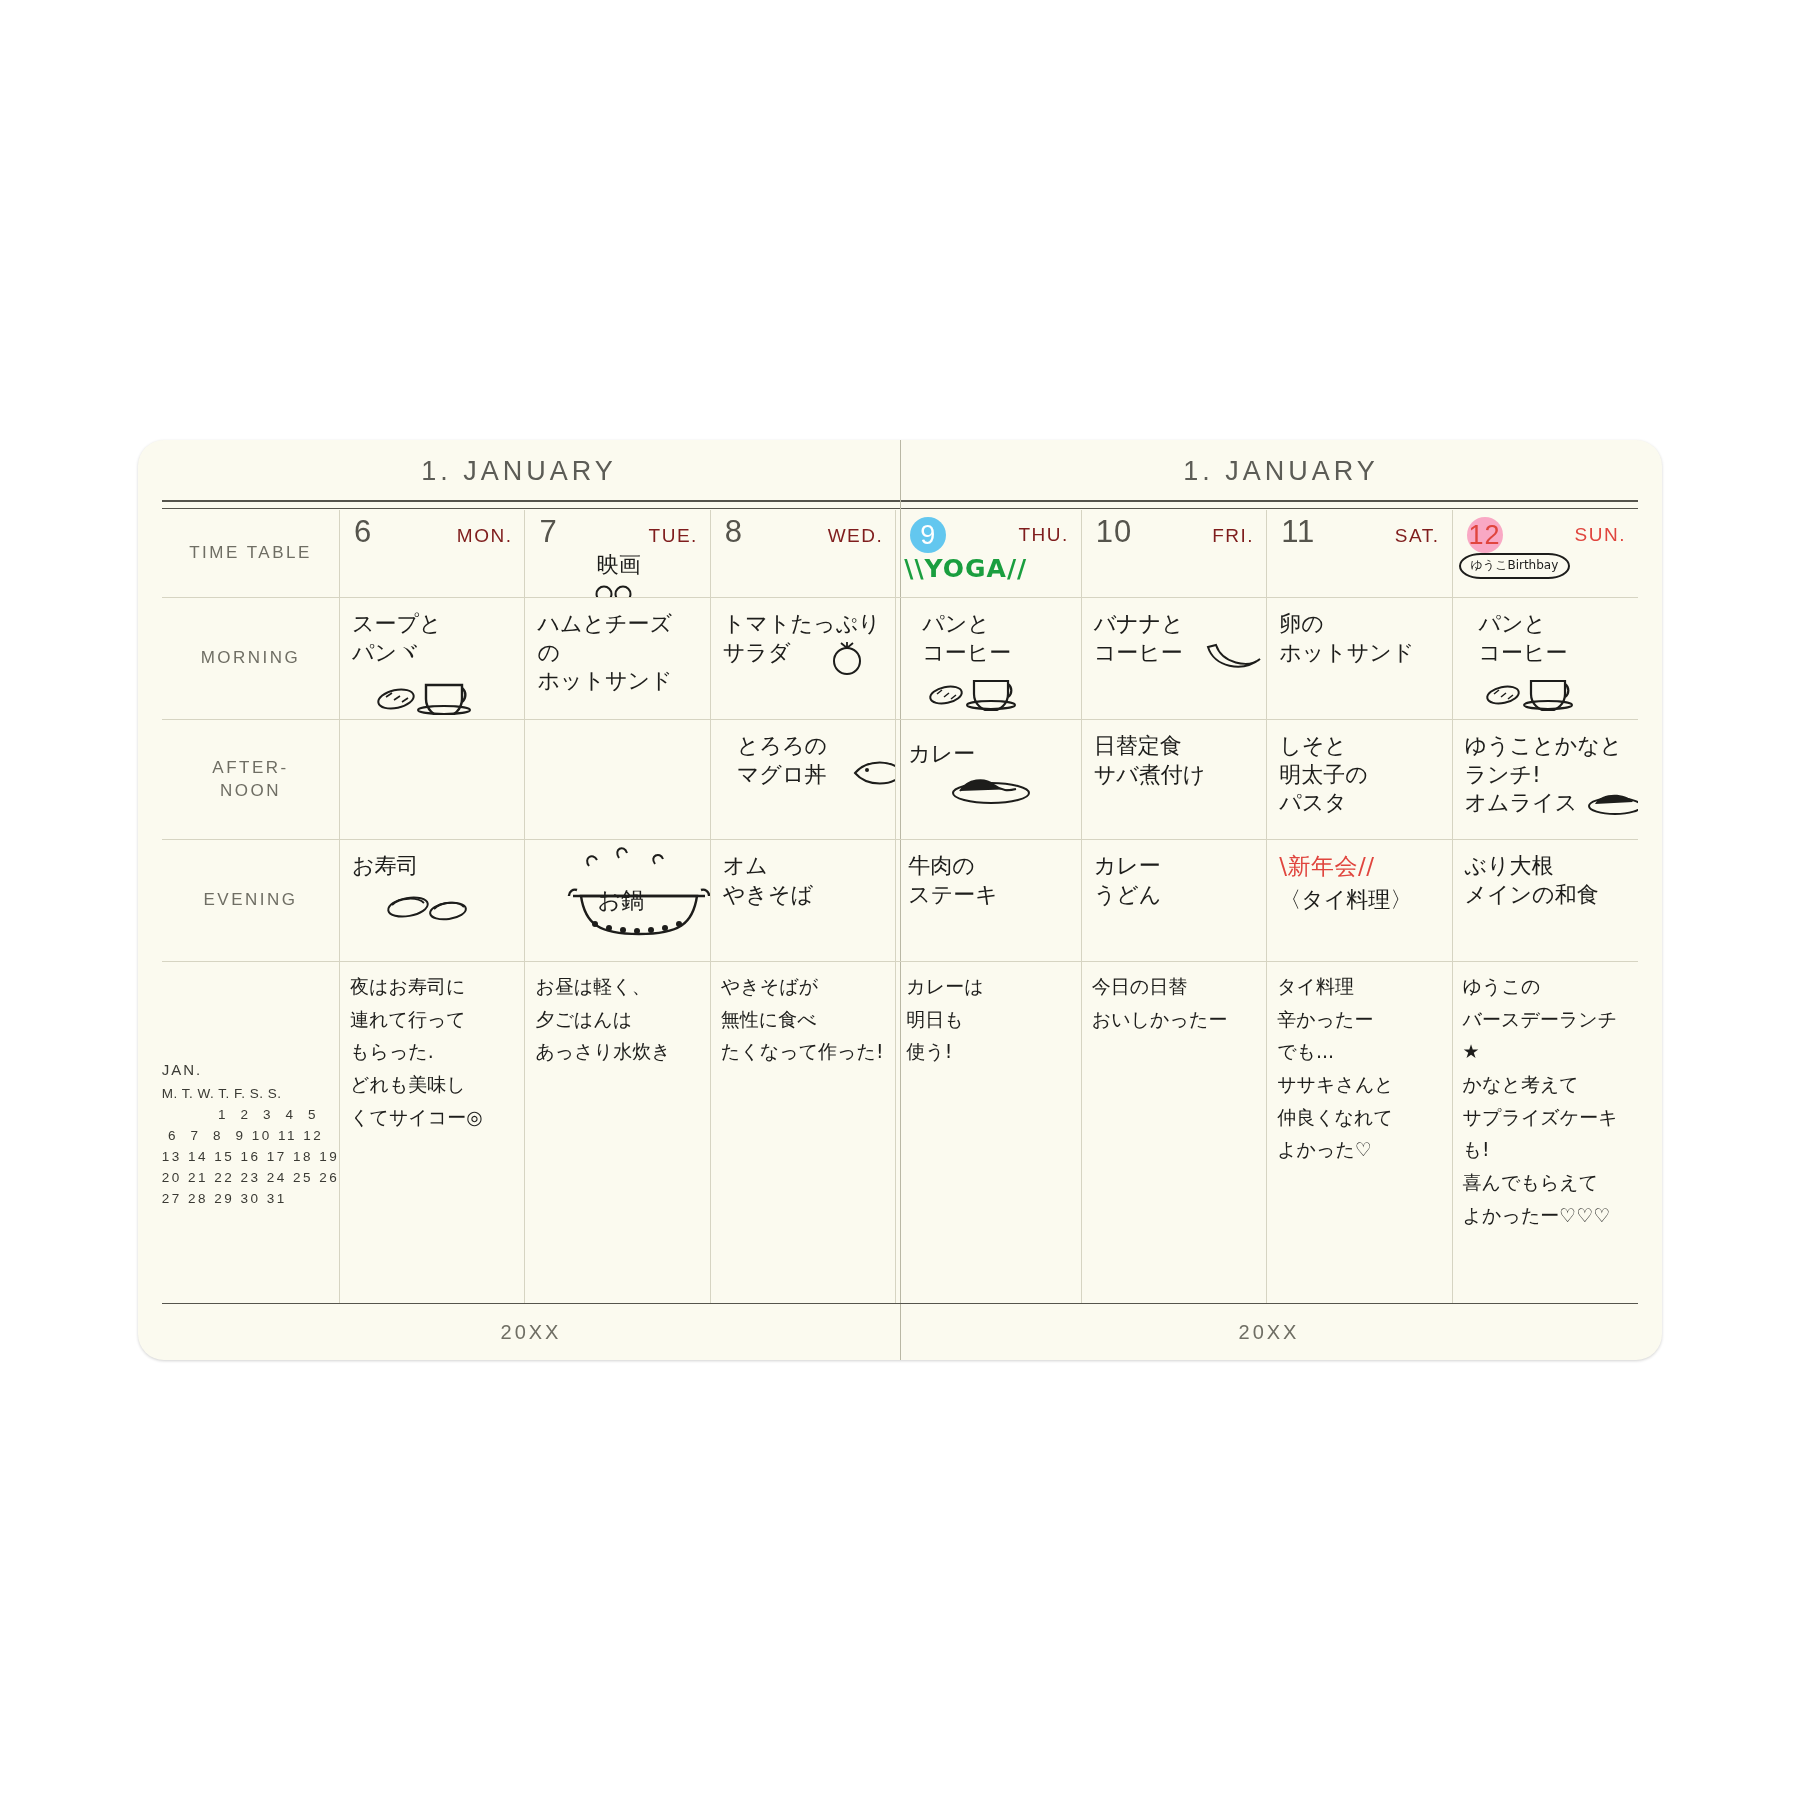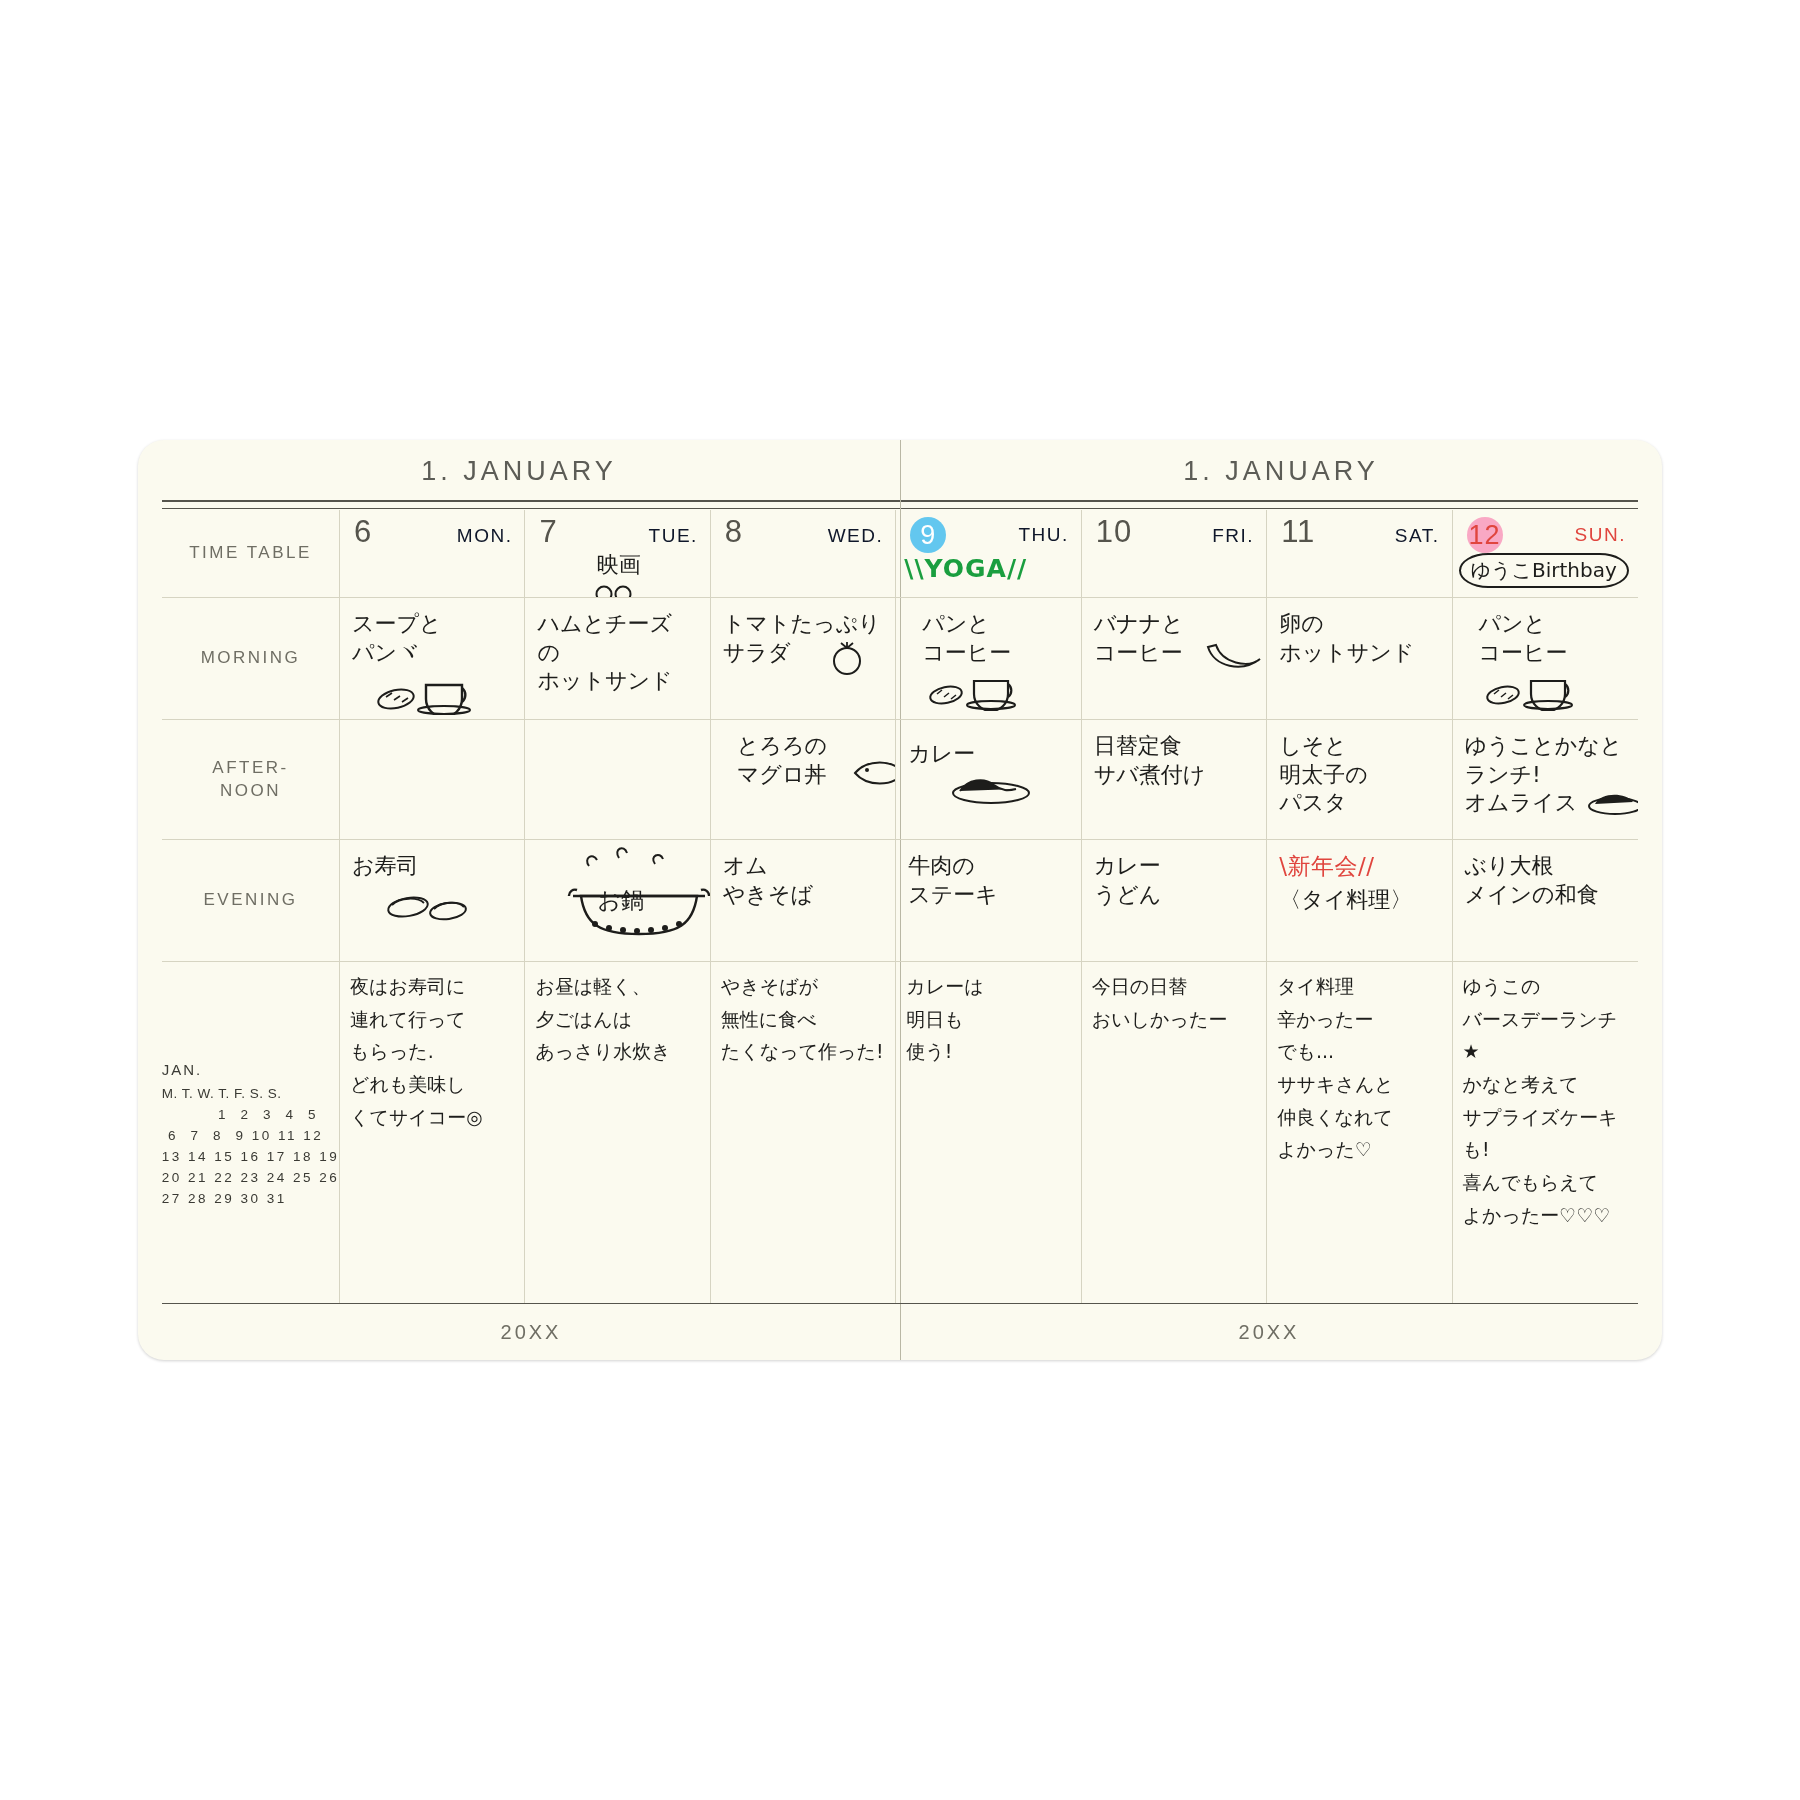--- a/index.html
+++ b/index.html
@@ -105,21 +105,21 @@
     justify-content: space-between;
     padding: 4px 12px 0 14px;
   }
   .daynum {
     font-size: 31px;
     color: #55544c;
     letter-spacing: 1px;
   }
   .dayname {
     font-size: 19px;
-    color: #0f172a;
+    color: #7f1d1d;
     letter-spacing: 1.5px;
   }
   .daynum.sun, .dayname.sun { color: #e0453e; }
   .daynum.badge-blue {
     background: #63c7ef;
     color: #ffffff;
     border-radius: 50%;
     width: 36px;
     height: 36px;
     display: inline-flex;
@@ -206,21 +206,21 @@
     color: #1a9e3f;
     letter-spacing: 1px;
     padding: 4px 0 0 8px;
   }
   .bday-bubble {
     margin: 3px 0 0 6px;
     display: inline-block;
     border: 2px solid #1d1d1b;
     border-radius: 40px / 24px;
     padding: 3px 10px 4px 10px;
-    font-size: 20px;
+    font-size: 12px;
   }
   .shinnenkai {
     color: #e0453e;
     font-size: 23px;
     letter-spacing: 0.5px;
   }
 </style>
 </head>
 <body>
 

